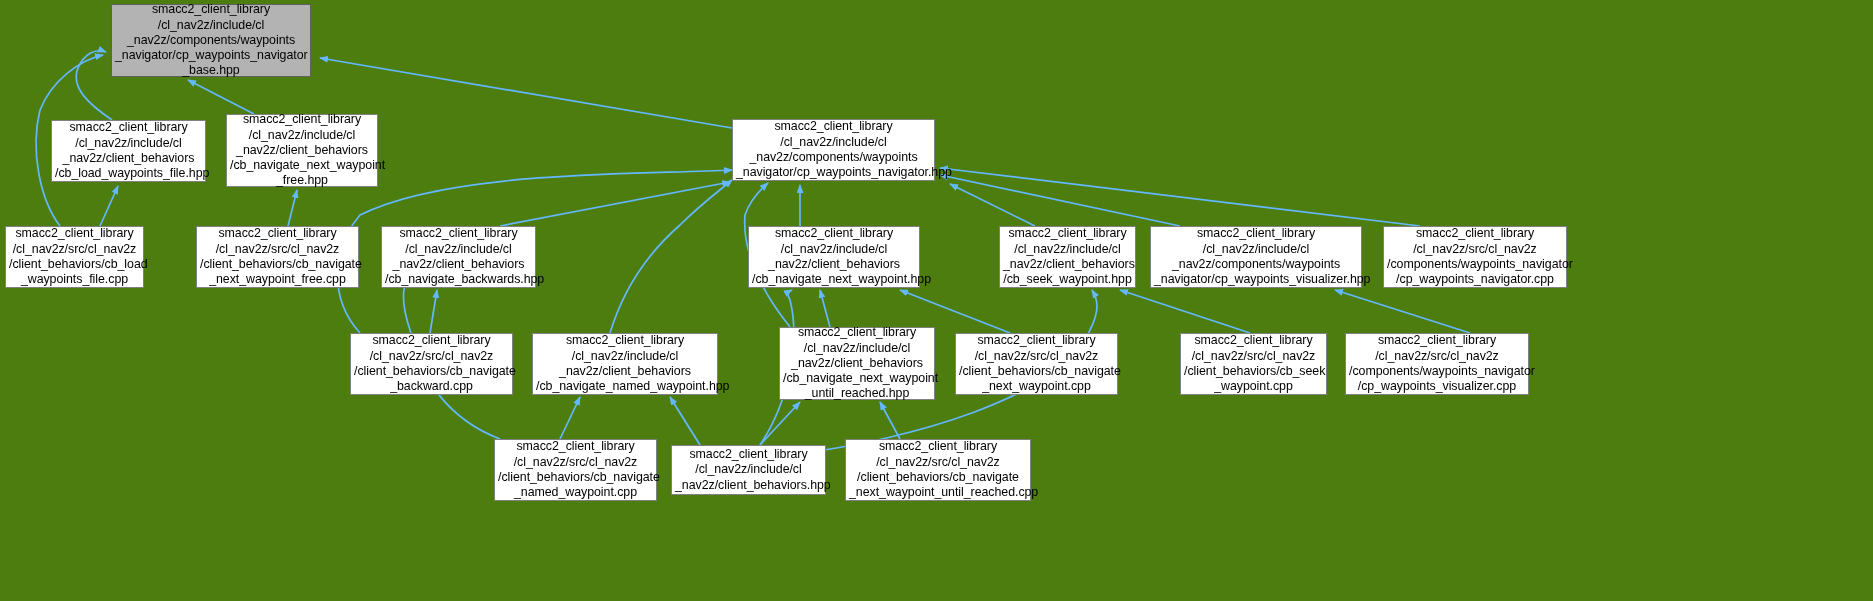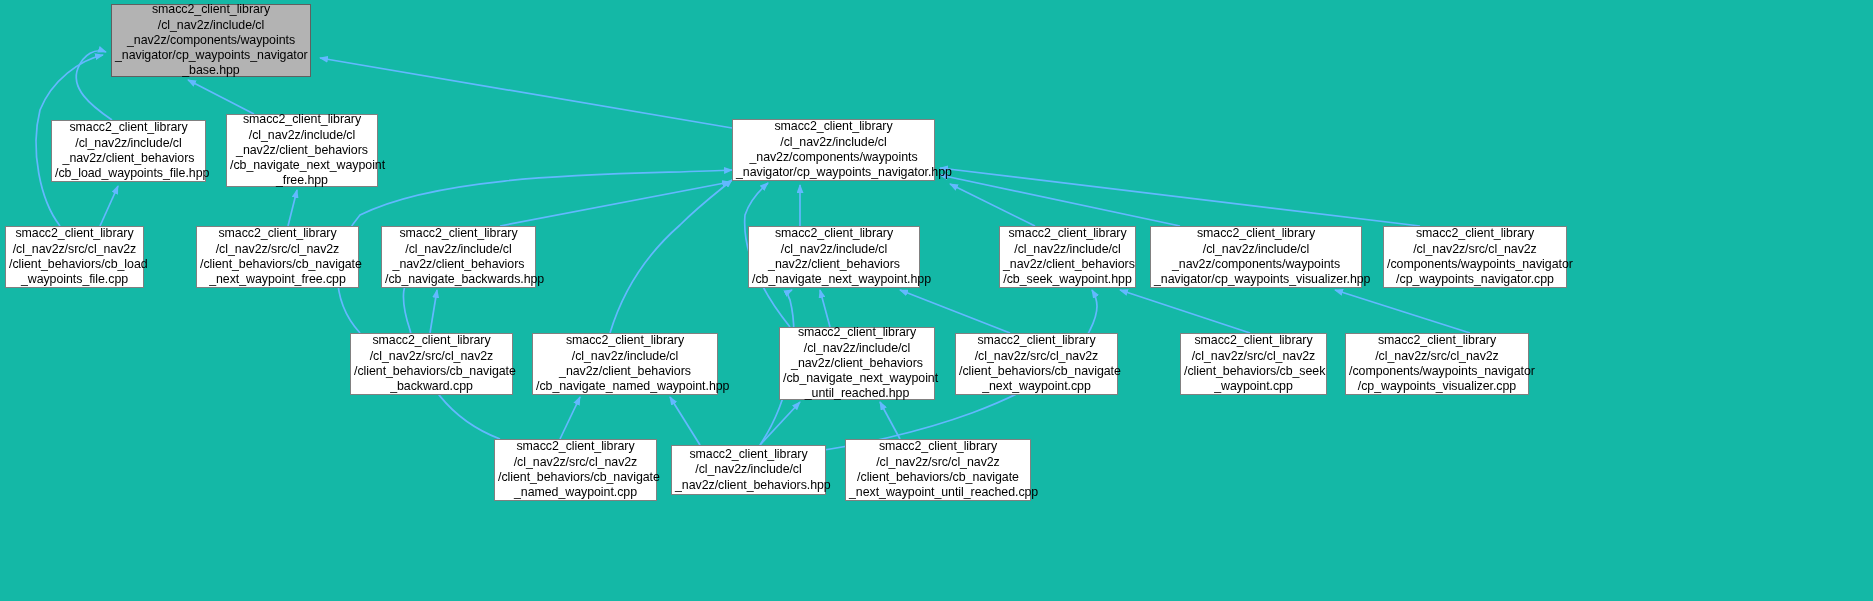--- a/index.html
+++ b/index.html
@@ -4,21 +4,21 @@
 <style>
   html, body {
     margin: 0;
     padding: 0;
     background: #000000;
   }
   #canvas {
     position: relative;
     width: 1873px;
     height: 601px;
-    background: #14b8a6;
+    background: #4d7c0f;
     overflow: hidden;
     font-family: "Liberation Sans", sans-serif;
   }
   svg.edges {
     position: absolute;
     left: 0;
     top: 0;
     width: 1873px;
     height: 601px;
     pointer-events: none;

